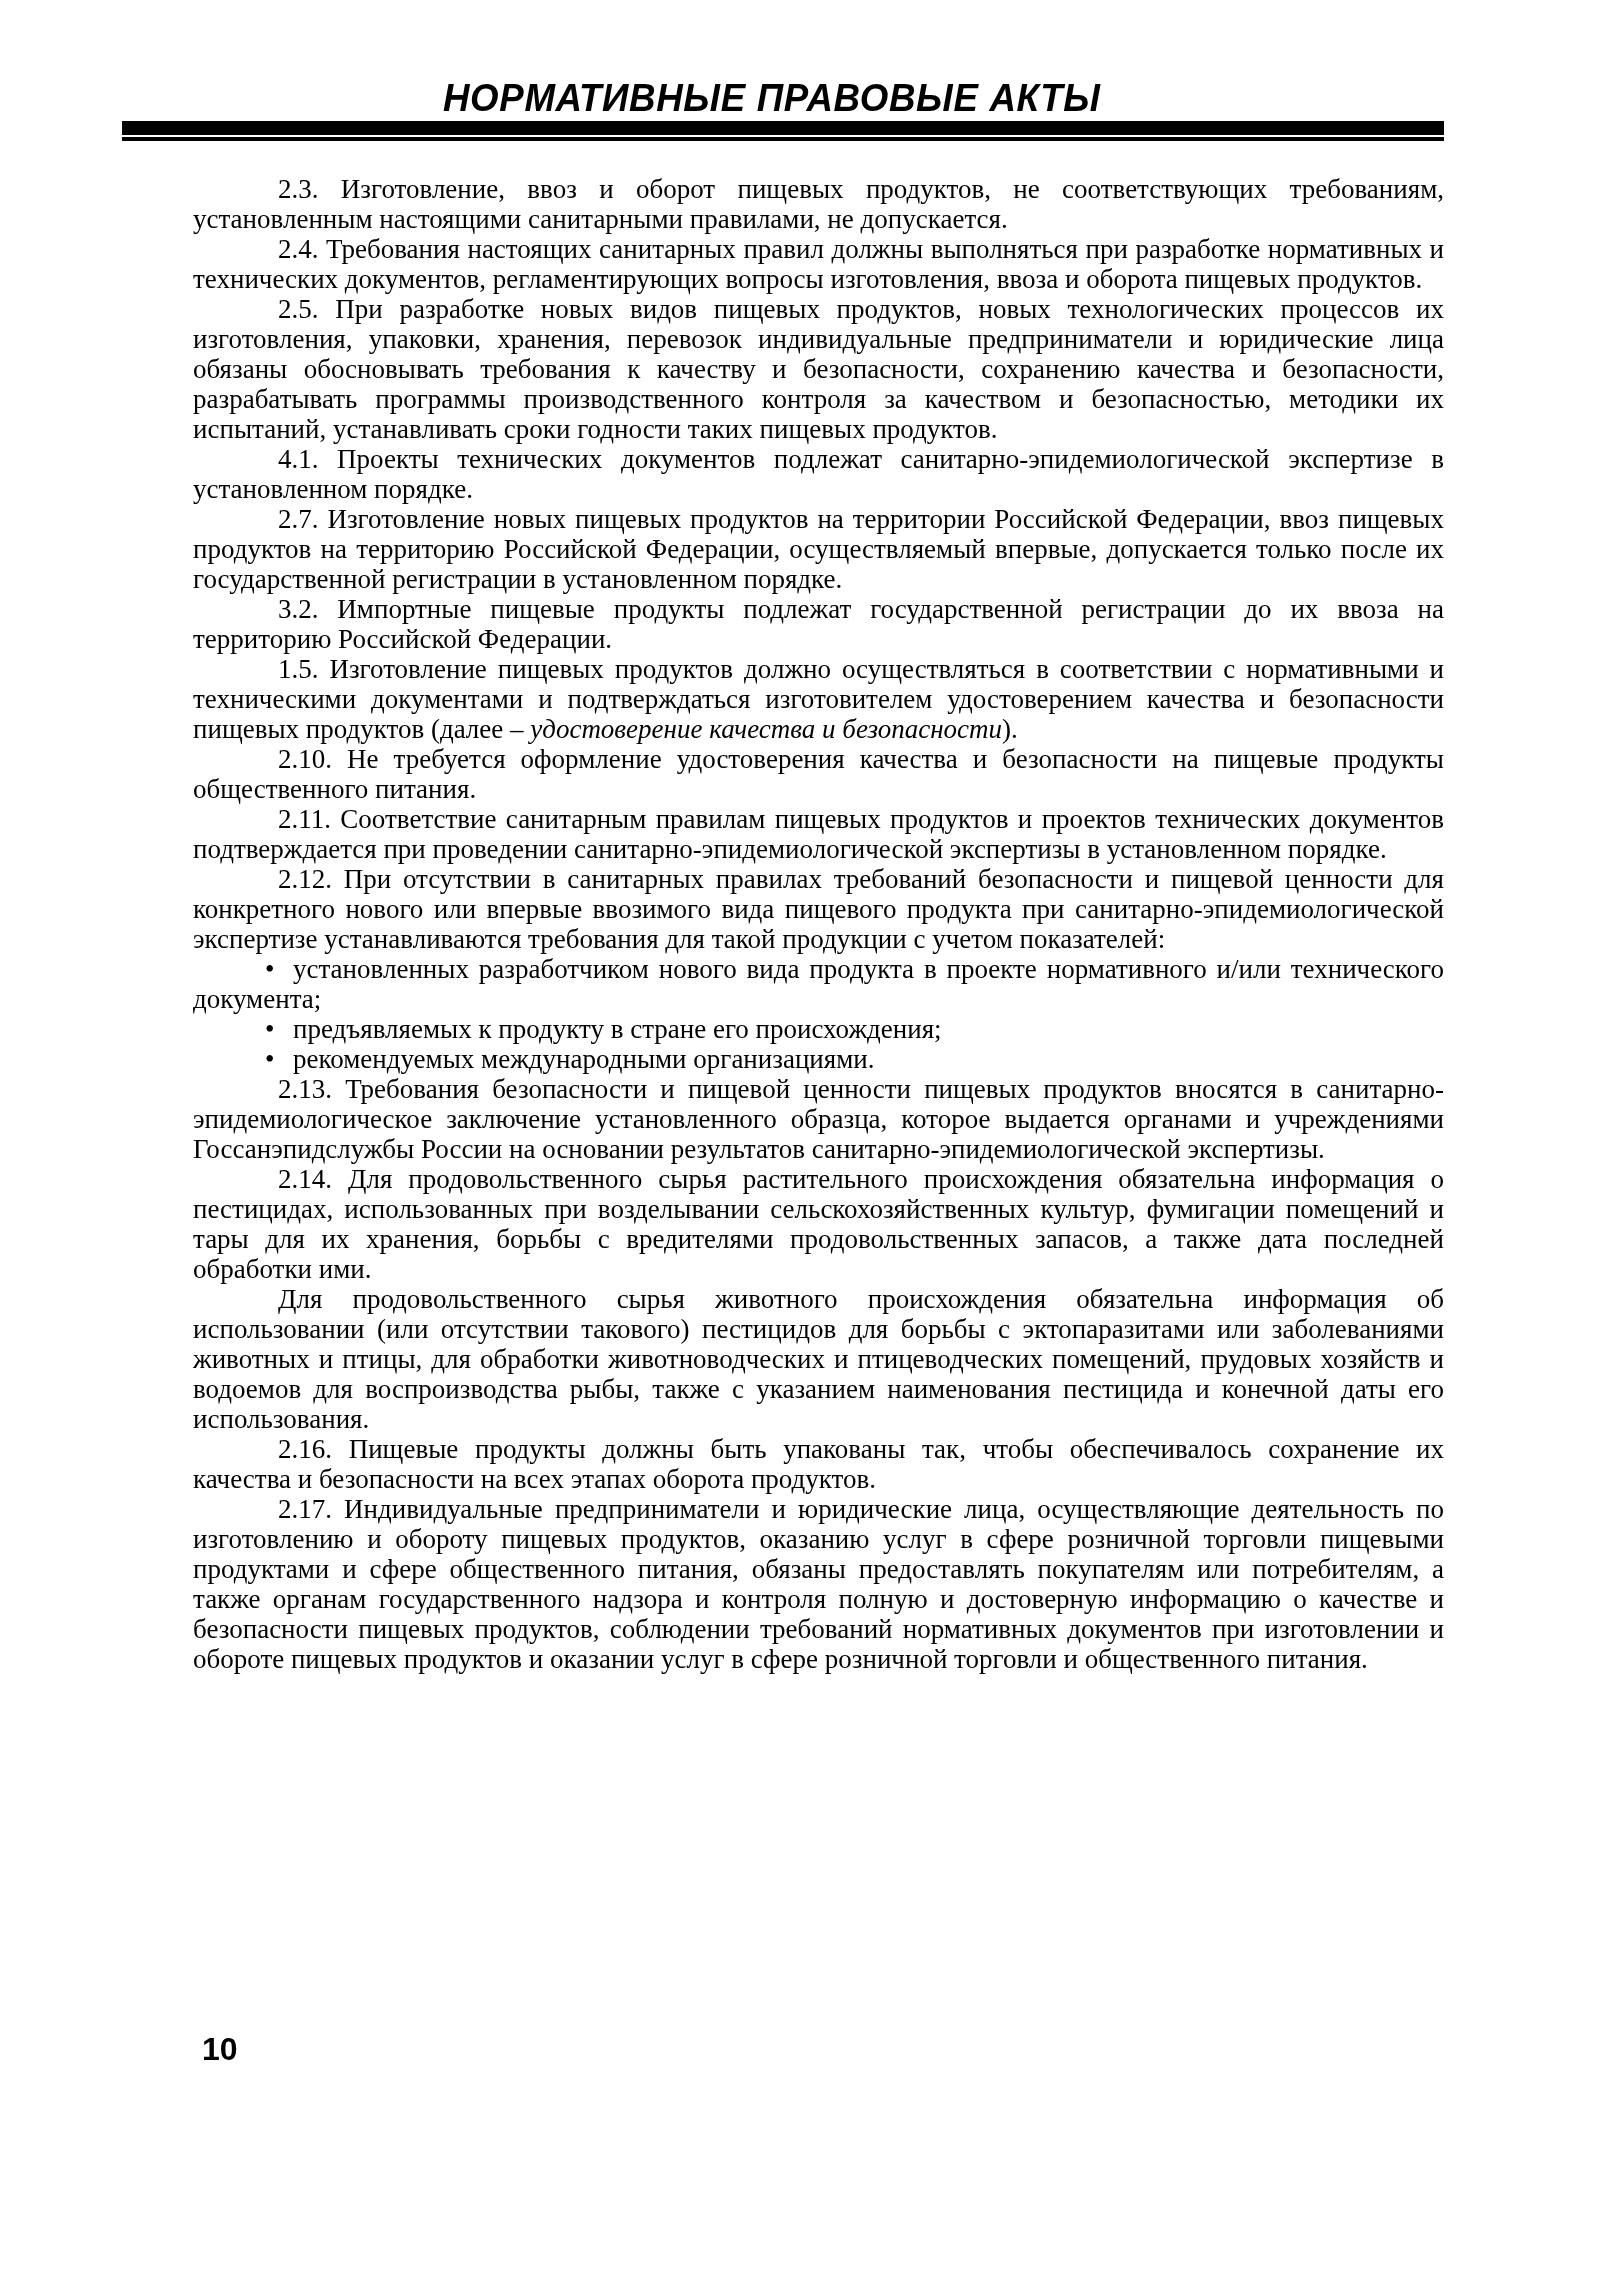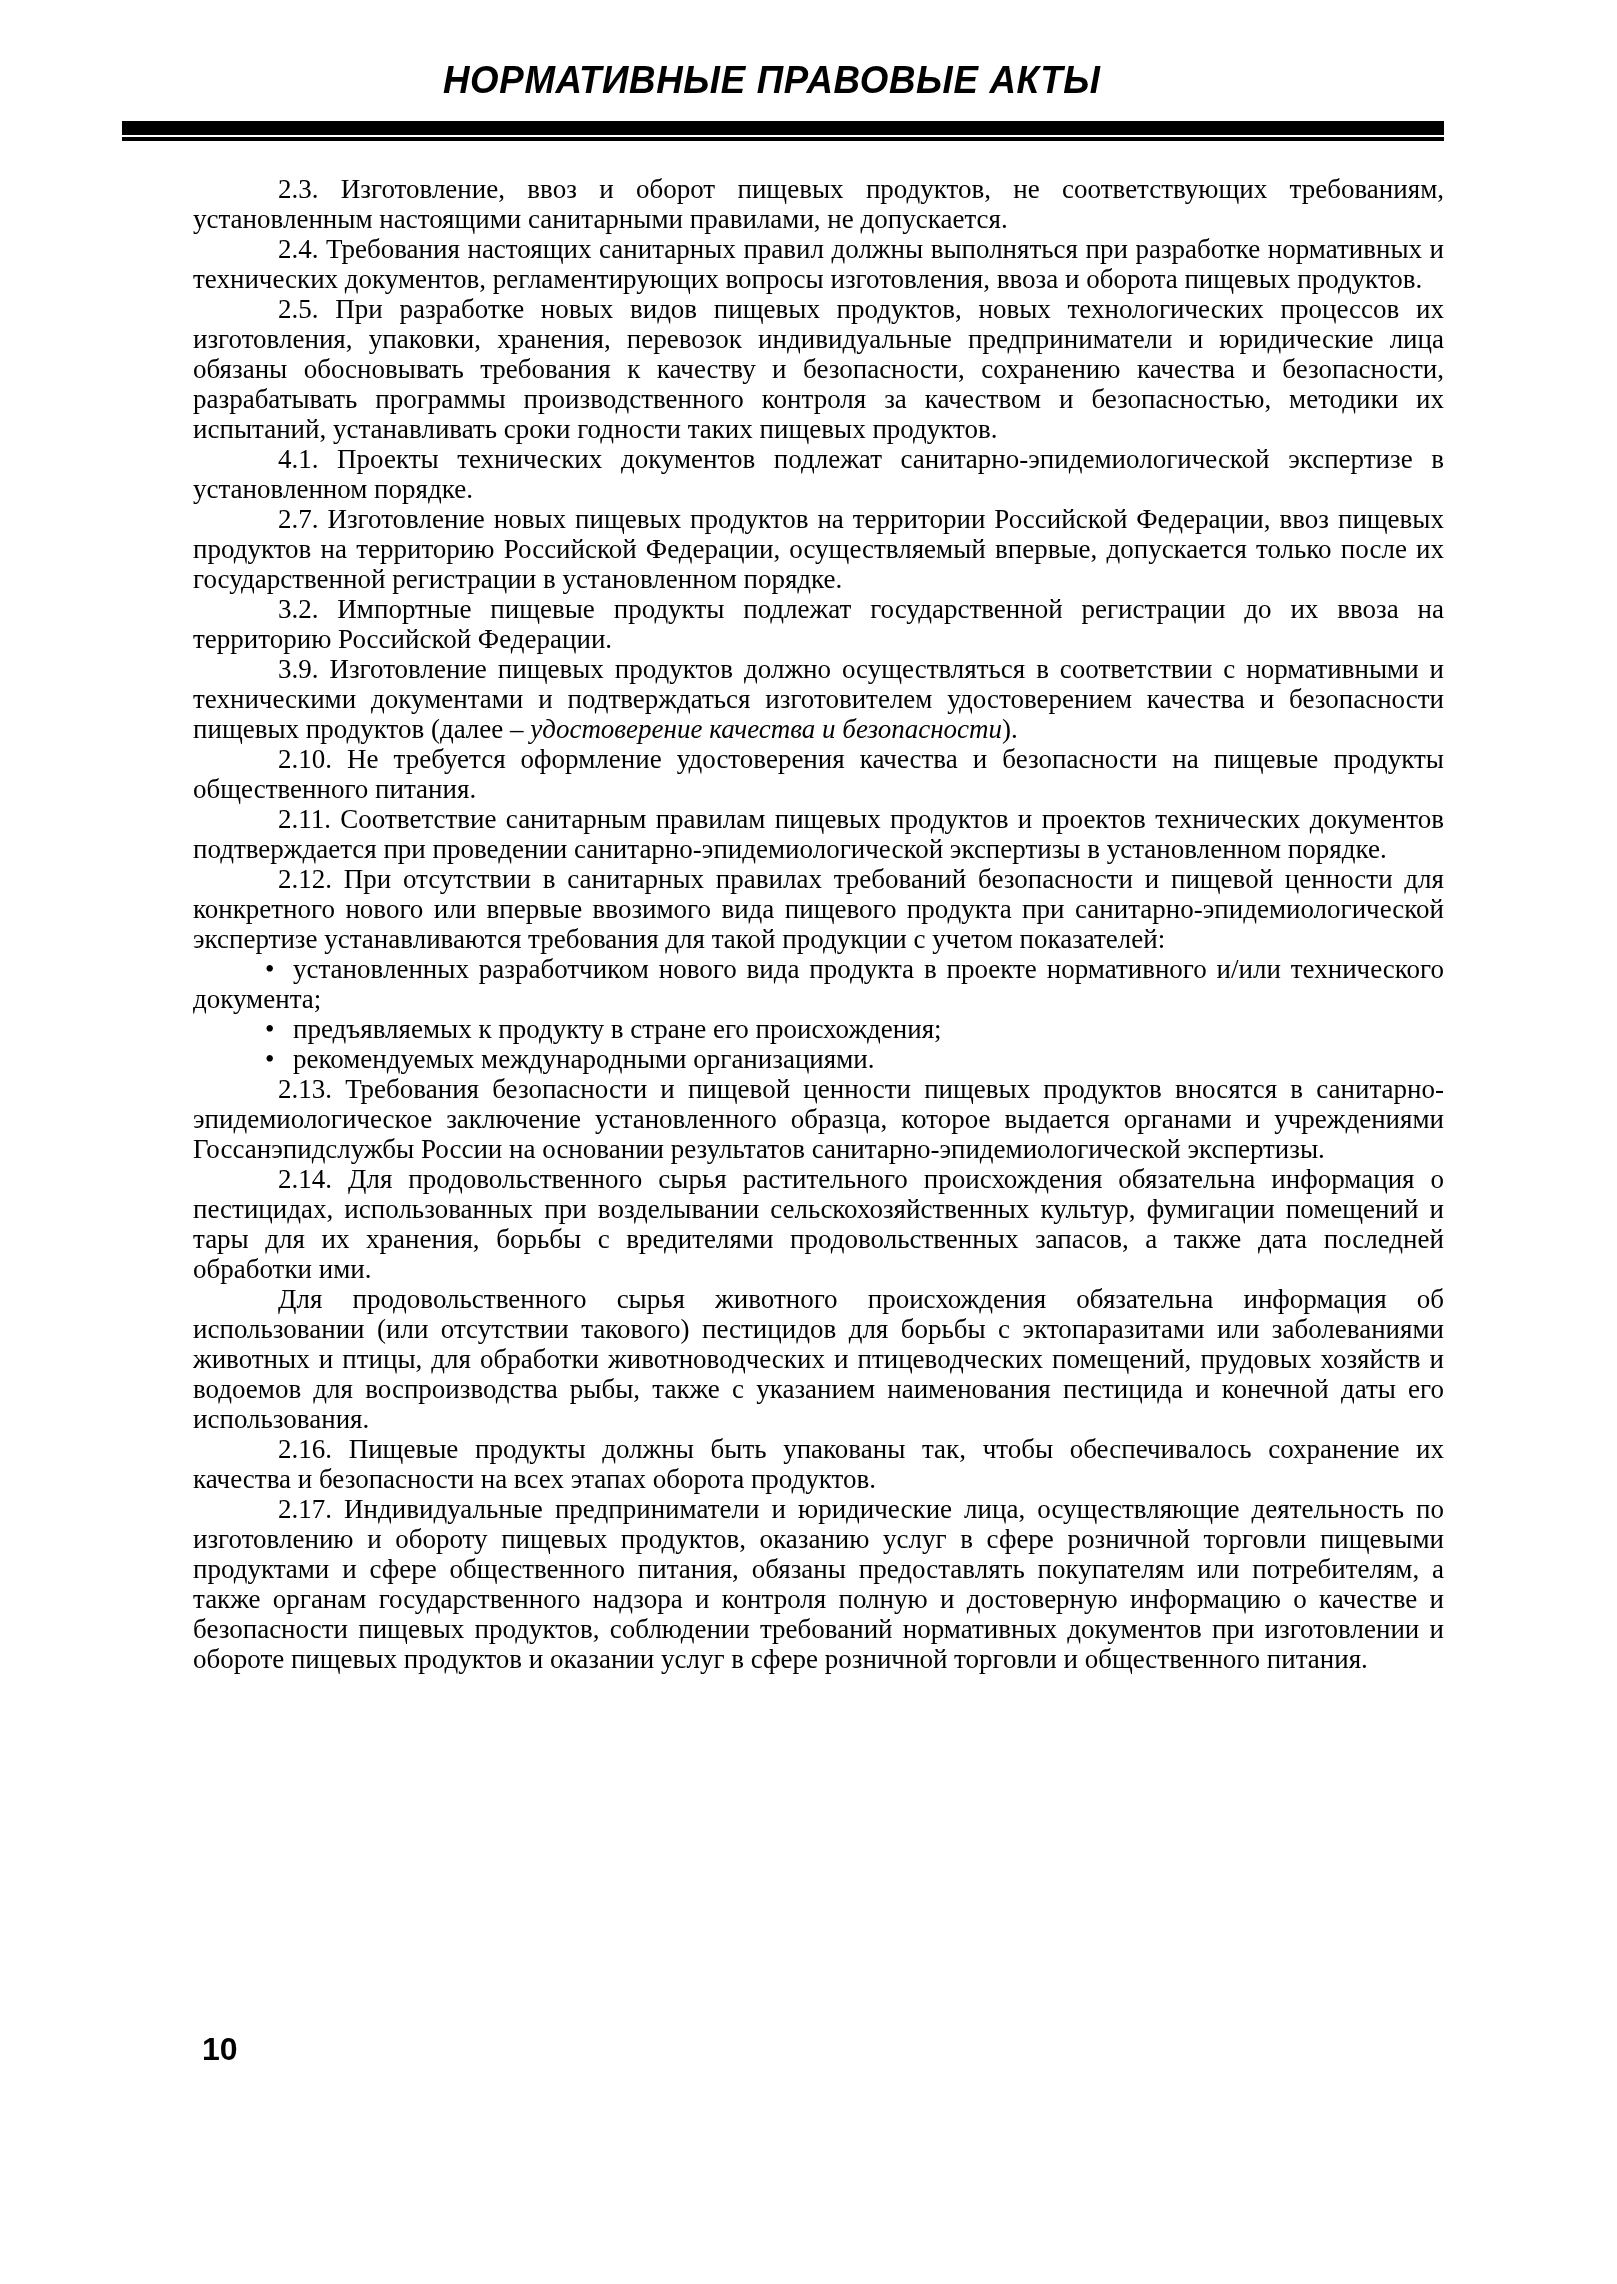--- a/index.html
+++ b/index.html
@@ -5,21 +5,21 @@
   html, body { margin: 0; padding: 0; }
   body {
     width: 1618px; height: 2284px;
     background: #ffffff; color: #000000;
     font-family: "Liberation Serif", serif;
   }
   .page { position: relative; width: 1618px; height: 2284px; overflow: hidden; }
 
   
   .masthead {
-    position: absolute; top: 58px; left: 0; width: 1544px;
+    position: absolute; top: 76px; left: 0; width: 1544px;
     text-align: center;
     font-family: "Liberation Sans", sans-serif;
     font-weight: bold; font-style: italic;
     font-size: 39px; letter-spacing: 0.7px;
     white-space: nowrap;
   }
   .masthead .squeeze { display: inline-block; transform: scaleX(0.94); transform-origin: 50% 50%; }
   .rule { position: absolute; left: 122px; top: 121px; width: 1322px; }
   .rule-thick { height: 13.7px; background: #000; }
   .rule-thin  { margin-top: 2.6px; height: 3.3px; background: #000; }
@@ -58,21 +58,21 @@
   </div>
 
   <main class="doc">
     <p class="para">2.3. Изготовление, ввоз и оборот пищевых продуктов, не соответствующих требованиям, установленным настоящими санитарными правилами, не допускается.</p>
     <p class="para">2.4. Требования настоящих санитарных правил должны выполняться при разработке нормативных и технических документов, регламентирующих вопросы изготовления, ввоза и оборота пищевых продуктов.</p>
     <p class="para">2.5. При разработке новых видов пищевых продуктов, новых технологических процессов их изготовления, упаковки, хранения, перевозок индивидуальные предприниматели и юридические лица обязаны обосновывать требования к качеству и безопасности, сохранению качества и безопасности, разрабатывать программы производственного контроля за качеством и безопасностью, методики их испытаний, устанавливать сроки годности таких пищевых продуктов.</p>
     <p class="para">4.1. Проекты технических документов подлежат санитарно-эпидемиологической экспертизе в установленном порядке.</p>
     <p class="para">2.7. Изготовление новых пищевых продуктов на территории Российской Федерации, ввоз пищевых продуктов на территорию Российской Федерации, осуществляемый впервые, допускается только после их государственной регистрации в установленном порядке.</p>
     <p class="para">3.2. Импортные пищевые продукты подлежат государственной регистрации до их ввоза на территорию Российской Федерации.</p>
 
-    <p class="para"><span>3.9. Изготовление пищевых продуктов должно осуществляться в соответствии с нормативными и техническими документами и подтверждаться изготовителем удостоверением качества и безопасности пищевых продуктов (далее – </span><em class="defined">удостоверение качества и безопасности</em><span>).</span></p>
+    <p class="para"><span>1.5. Изготовление пищевых продуктов должно осуществляться в соответствии с нормативными и техническими документами и подтверждаться изготовителем удостоверением качества и безопасности пищевых продуктов (далее – </span><em class="defined">удостоверение качества и безопасности</em><span>).</span></p>
 
     <p class="para">2.10. Не требуется оформление удостоверения качества и безопасности на пищевые продукты общественного питания.</p>
     <p class="para">2.11. Соответствие санитарным правилам пищевых продуктов и проектов технических документов подтверждается при проведении санитарно-эпидемиологической экспертизы в установленном порядке.</p>
     <p class="para">2.12. При отсутствии в санитарных правилах требований безопасности и пищевой ценности для конкретного нового или впервые ввозимого вида пищевого продукта при санитарно-эпидемиологической экспертизе устанавливаются требования для такой продукции с учетом показателей:</p>
 
     <p class="bullet"><span class="dot">•</span><span>установленных разработчиком нового вида продукта в проекте нормативного и/или технического документа;</span></p>
     <p class="bullet"><span class="dot">•</span><span>предъявляемых к продукту в стране его происхождения;</span></p>
     <p class="bullet"><span class="dot">•</span><span>рекомендуемых международными организациями.</span></p>
 
     <p class="para">2.13. Требования безопасности и пищевой ценности пищевых продуктов вносятся в санитарно-эпидемиологическое заключение установленного образца, которое выдается органами и учреждениями Госсанэпидслужбы России на основании результатов санитарно-эпидемиологической экспертизы.</p>

